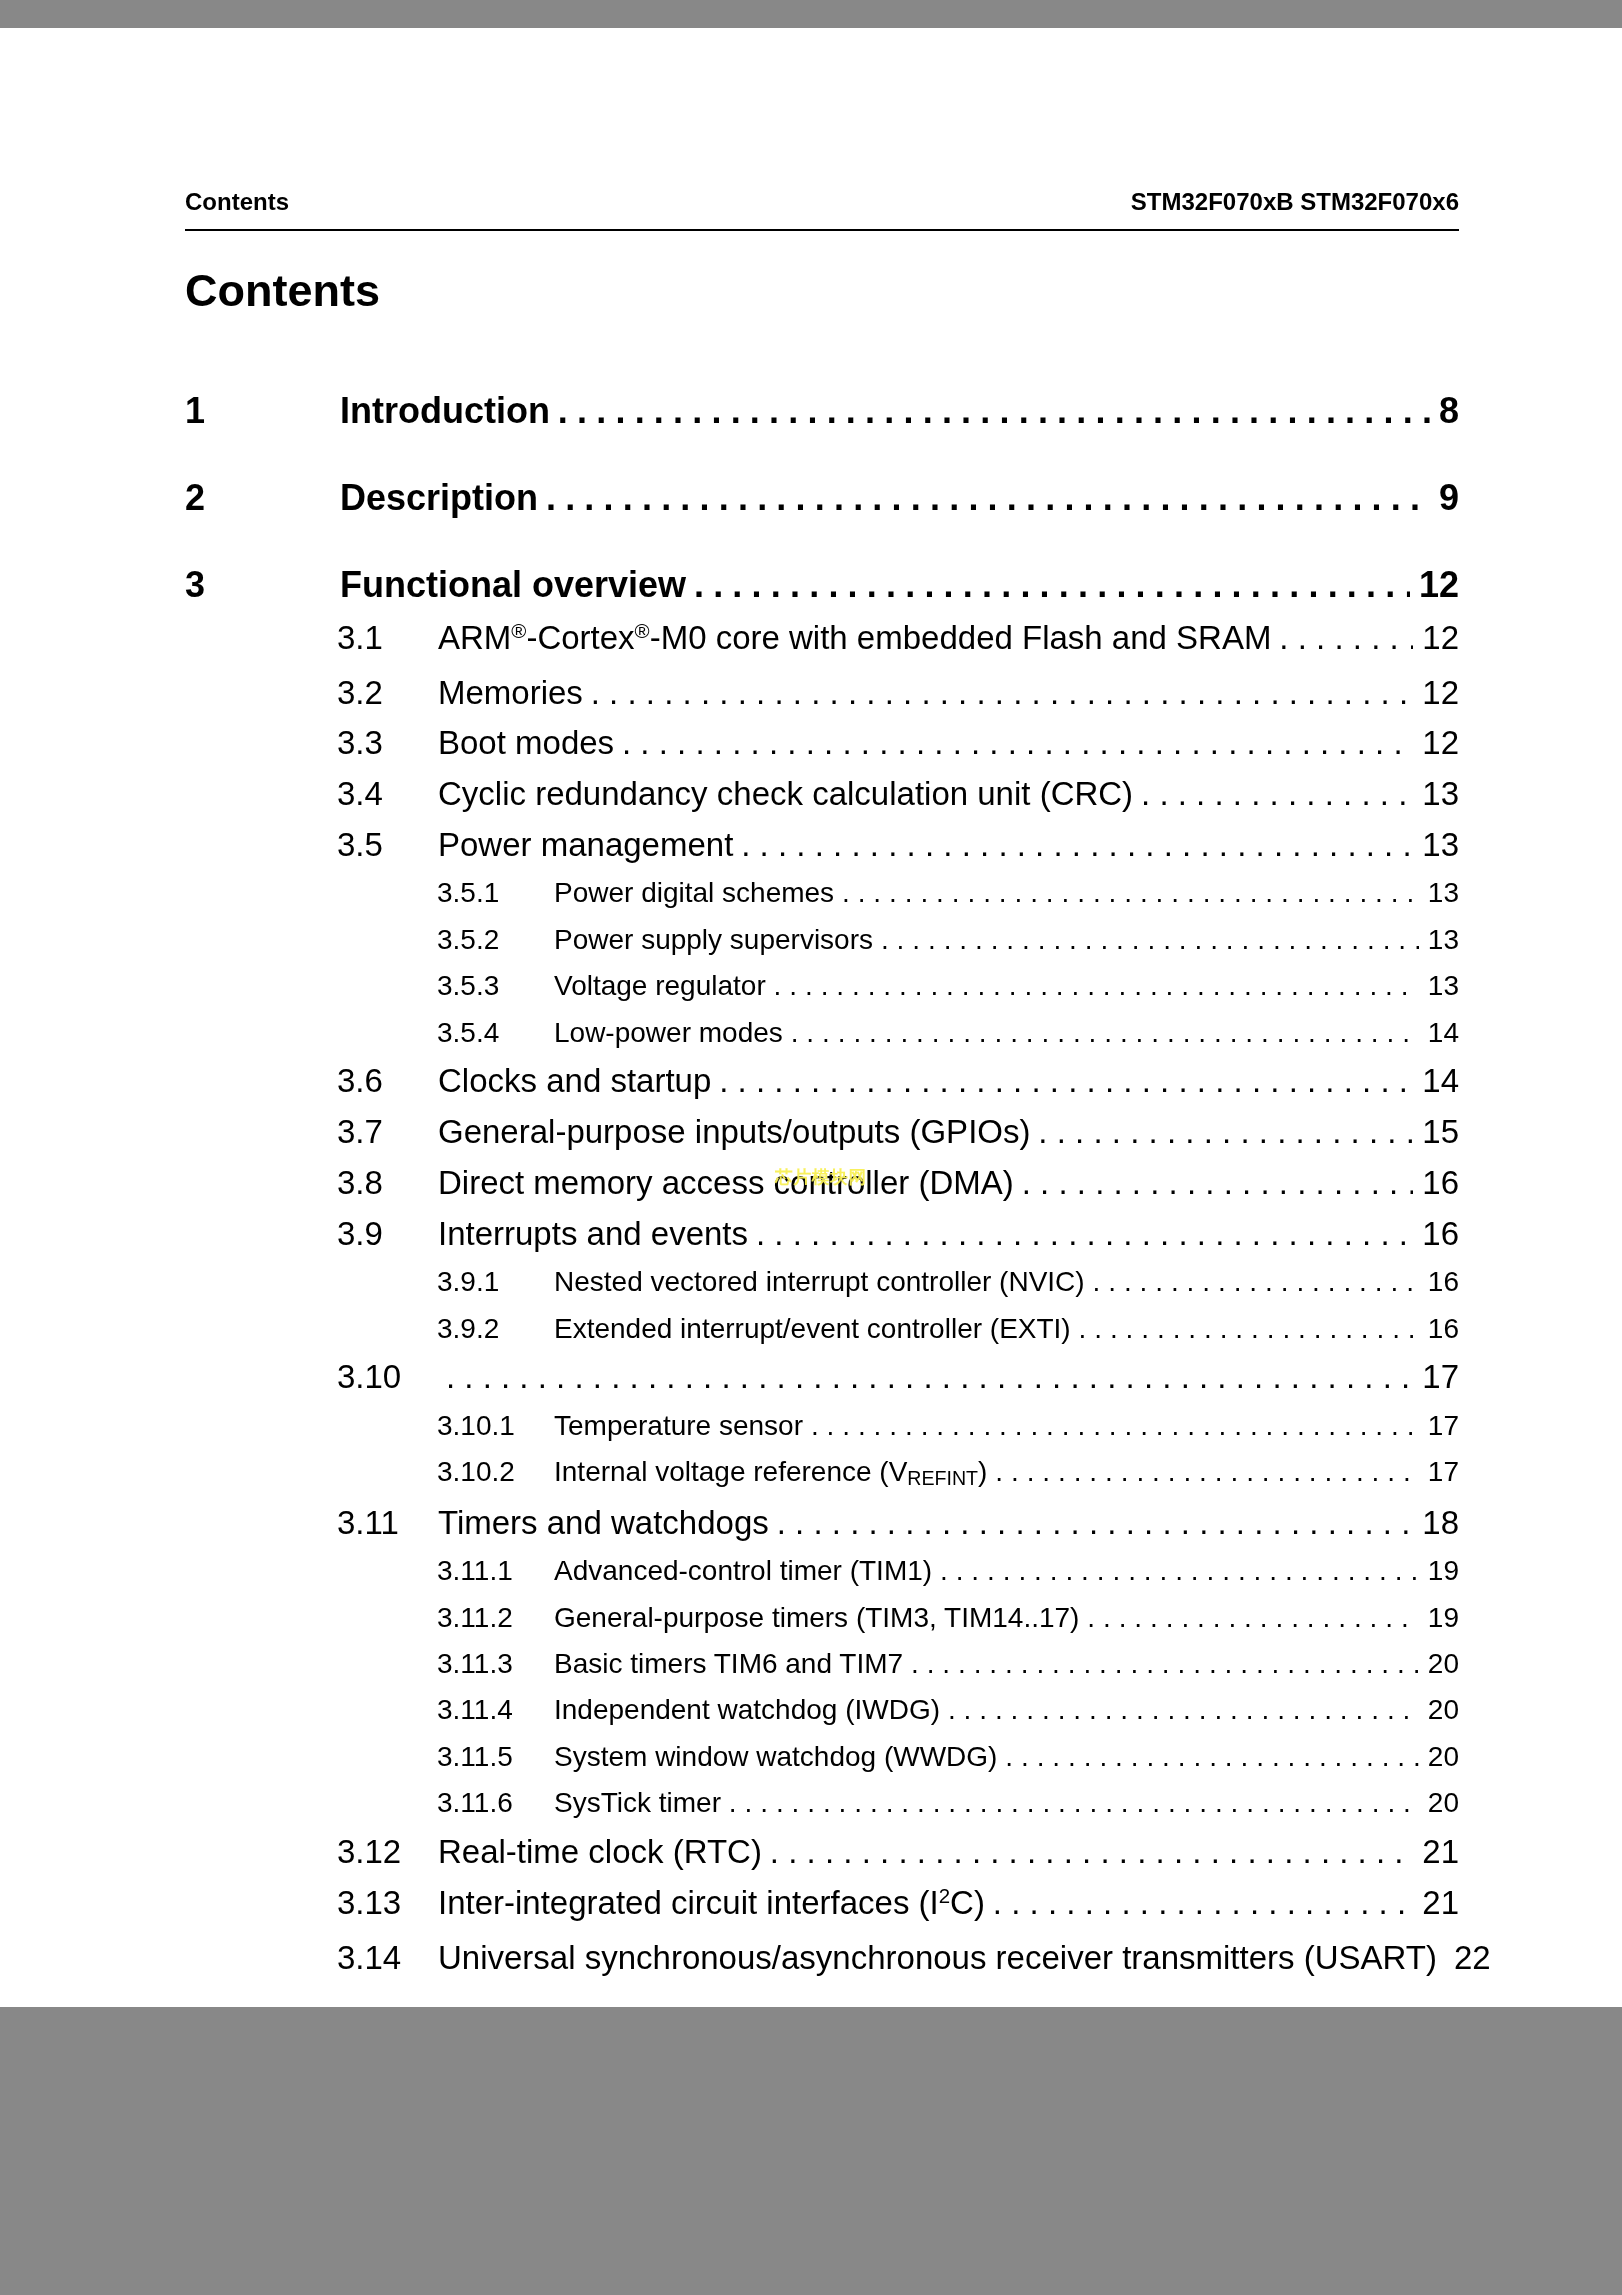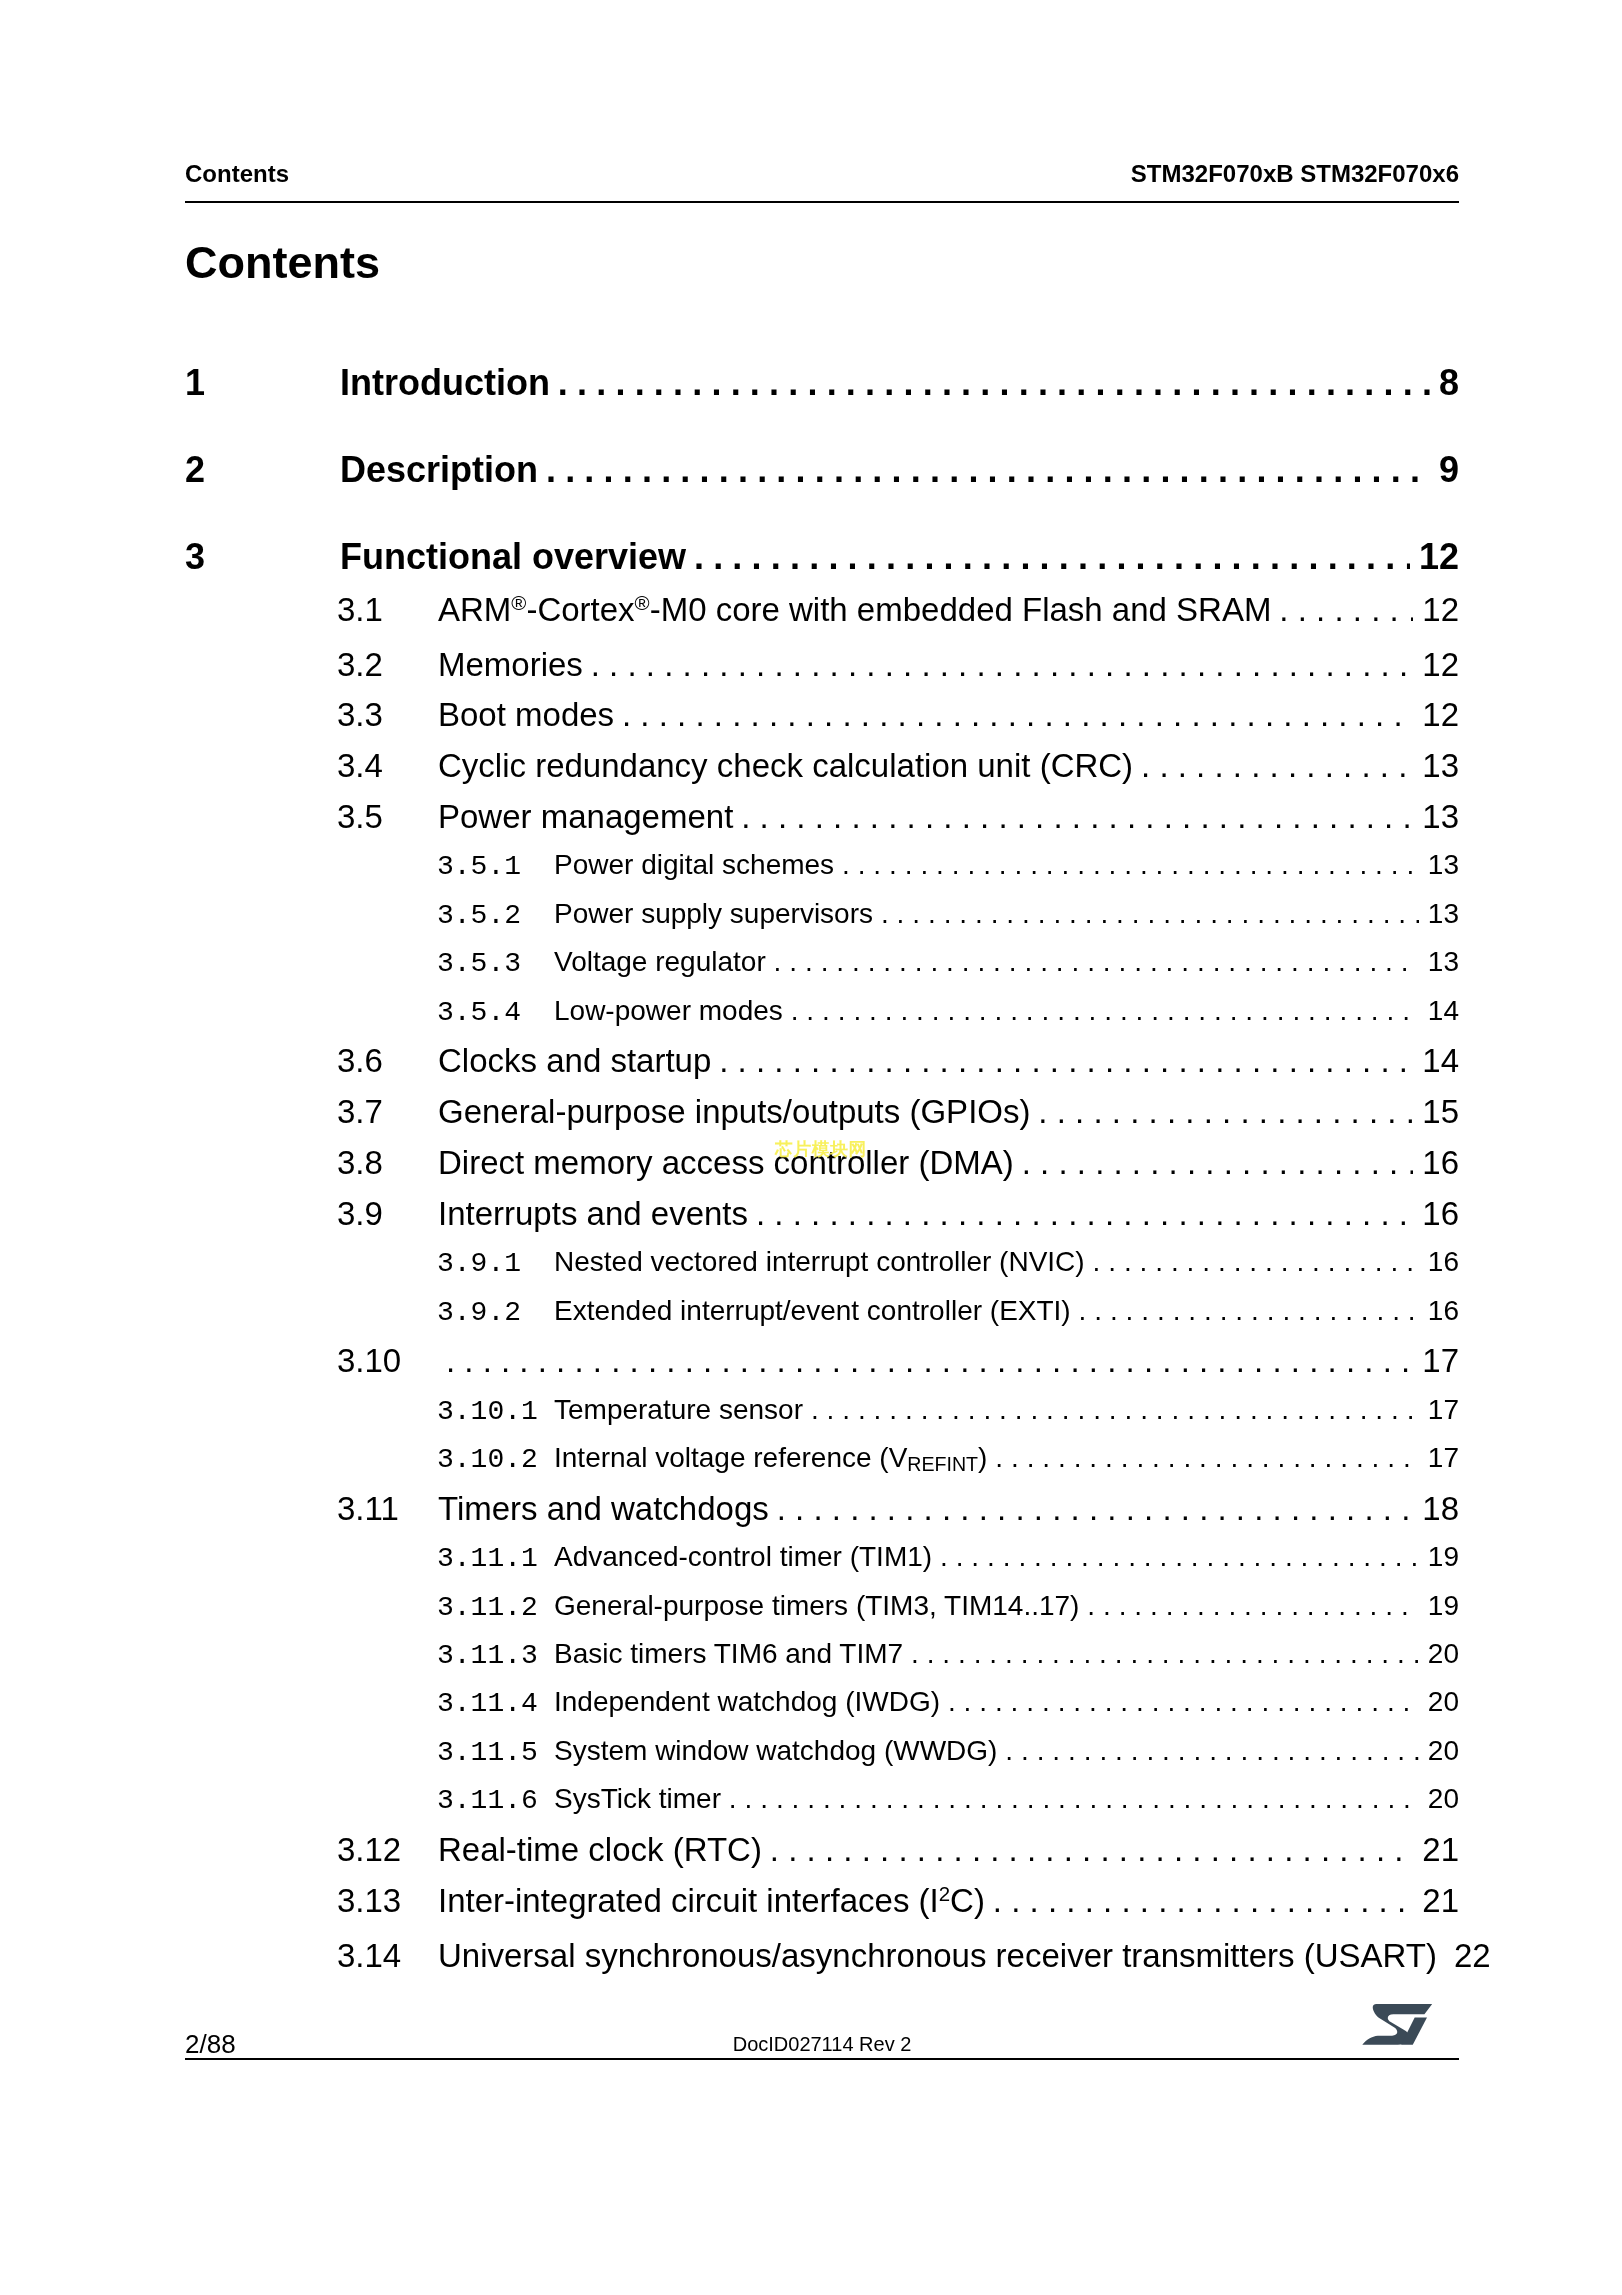--- a/index.html
+++ b/index.html
@@ -1,22 +1,23 @@
 <!DOCTYPE html>
 <html style="font-size:10.5px"><head>
 <meta charset="utf-8">
 <style>
   html,body{margin:0;padding:0;background:#888;}
   .page{
     position:relative;
-    width:1623px;height:2295px;
+    width:1623px;height:1979px;
     background:#ffffff;
     font-family:"Liberation Sans","DejaVu Sans",sans-serif;
     color:#000;
     overflow:hidden;
+    margin-top:28px;
   }
   
   .page-header{
     position:absolute;left:185px;width:1274px;top:161px;
   }
   .page-header .hrow{
     display:flex;justify-content:space-between;align-items:baseline;
     font-size:24px;font-weight:700;line-height:26px;
   }
   .page-header .rule{
@@ -37,21 +38,21 @@
   .row .leader{
     flex:1 1 0;min-width:0;overflow:hidden;white-space:nowrap;
     letter-spacing:9.2px;padding-left:7.9px;
   }
   .row .page-num{flex:0 0 auto;padding-left:9.2px;text-align:right;}
   .lvl1{font-size:36px;font-weight:700;line-height:43px;margin-top:44px;}
   .lvl1 .num{width:155px;}
   .lvl2{font-size:33px;font-weight:400;line-height:39px;margin-top:11.8px;padding-left:152px;justify-content:space-between;}
   .lvl2 .num{width:101px;}
   .lvl3{font-size:28px;font-weight:400;line-height:34px;margin-top:12.4px;padding-left:252px;}
-  .lvl3 .num{width:117px;font-family:Liberation Mono, monospace;}
+  .lvl3 .num{width:117px;}
   .lvl3 .leader{letter-spacing:7.9px;}
   sup{font-size:62%;vertical-align:baseline;position:relative;top:-0.55em;}
   sub{font-size:70%;vertical-align:baseline;position:relative;top:0.22em;}
   
   .watermark{
     position:absolute;left:775px;top:1137px;
     font-size:17.7px;font-weight:700;letter-spacing:0.7px;
     z-index:5;opacity:.95;
   }
   

